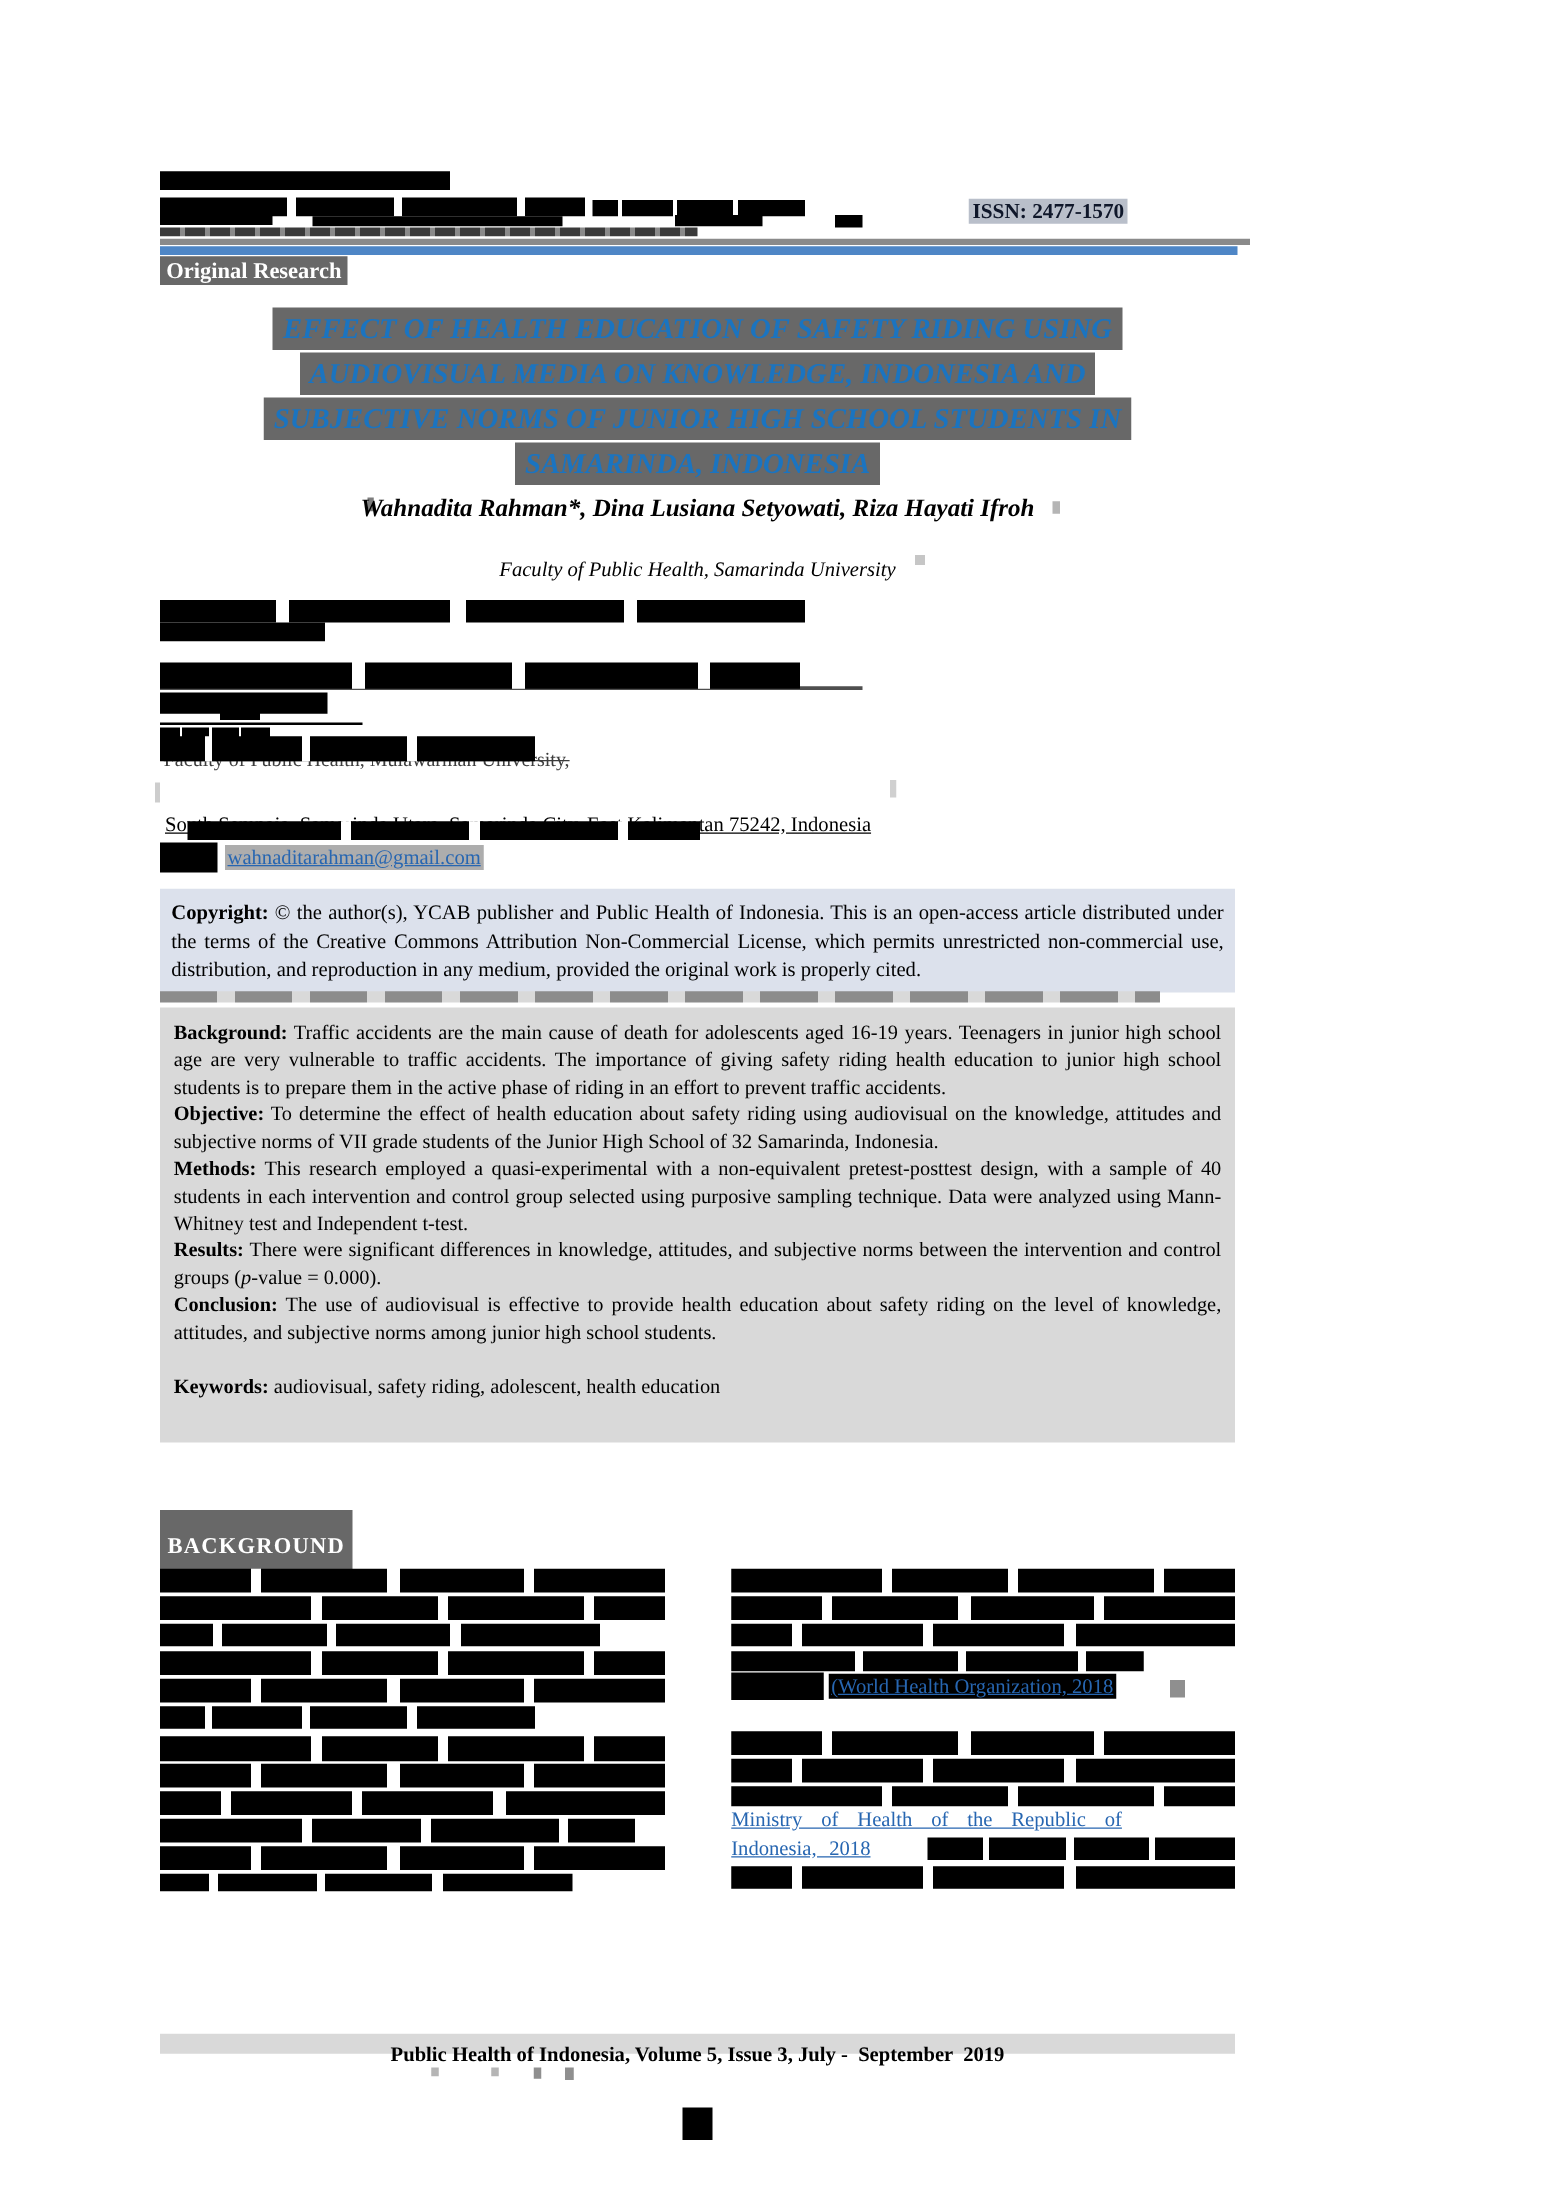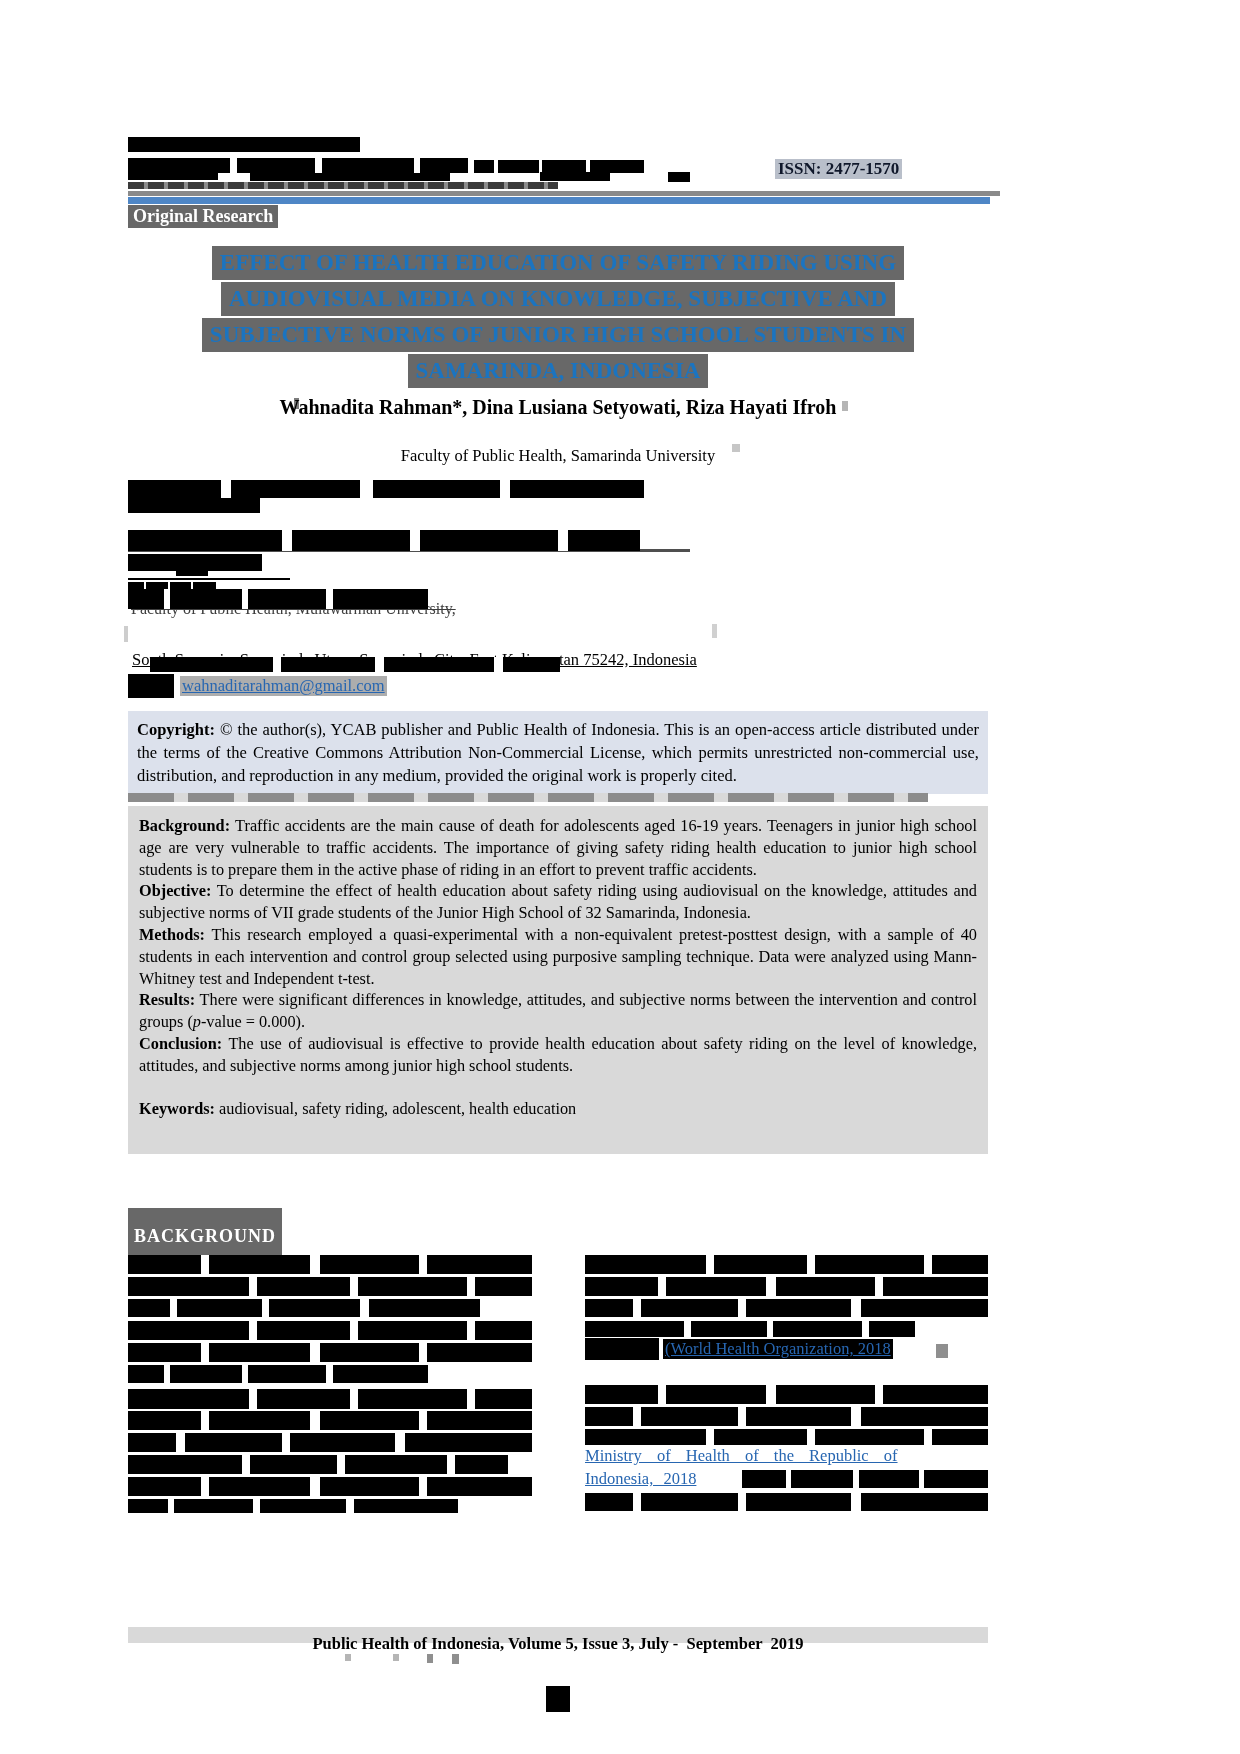--- a/index.html
+++ b/index.html
@@ -7,21 +7,21 @@
         font-family:"Liberation Serif","DejaVu Serif",serif;color:#000;overflow:hidden;}
   .abs{position:absolute;}
   .rd{position:absolute;background:#000;}
   
   .seg1{background:linear-gradient(90deg,#000 0 18%,#fff 18% 20%,#000 20% 45%,#fff 45% 47.5%,#000 47.5% 72%,#fff 72% 74%,#000 74% 100%);}
   .seg2{background:linear-gradient(90deg,#000 0 30%,#fff 30% 32%,#000 32% 55%,#fff 55% 57%,#000 57% 84%,#fff 84% 86%,#000 86% 100%);}
   .seg3{background:linear-gradient(90deg,#000 0 12%,#fff 12% 14%,#000 14% 38%,#fff 38% 40%,#000 40% 66%,#fff 66% 68.5%,#000 68.5% 100%);}
   .graydash{background:repeating-linear-gradient(90deg,#8c8c8c 0 46px,#d9d9d9 46px 60px);}
   .hl{background:#686868;color:#ffffff;font-weight:bold;}
   .title-line{display:inline-block;padding:2px 8px;margin:1px 0;background:#686868;color:#1b74c0;}
-  .center{text-align:center;}
+  .center{text-align:center;font-style:italic;}
   .just{text-align:justify;}
   a{color:#2766b1;text-decoration:underline;cursor:pointer;}
   .mark{position:absolute;background:#b5b5b5;}
   .copy-box{background:#dce1ec;padding:7px 9px;font-size:16.5px;line-height:23px;}
   .abst-box{background:#d9d9d9;padding:9px 11px;font-size:16.3px;line-height:21.8px;}
   .abst-box p{margin:0;}
   .footer-bar{background:#d9d9d9;text-align:center;font-weight:bold;font-size:16.5px;
               line-height:34px;white-space:pre-wrap;}
 </style>
 </head>
@@ -39,21 +39,21 @@
   <div class="abs" style="left:775px;top:159px;font-weight:bold;font-size:17px;color:#0f172a;background:#b9bfca;padding:0 3px;">ISSN: 2477-1570</div>
   <div class="abs" style="left:128px;top:182px;width:430px;height:7px;background:repeating-linear-gradient(90deg,#3a3a3a 0 16px,#8a8a8a 16px 20px);"></div>
 
   <div class="abs" style="left:128px;top:191px;width:872px;height:5px;background:#8a8a8a;"></div>
   <div class="abs" style="left:128px;top:197px;width:862px;height:7px;background:#4e86c6;"></div>
 
   <div class="abs hl" style="left:128px;top:205px;font-size:18px;padding:1px 5px;">Original Research</div>
 
   <div class="abs center" style="left:128px;top:245px;width:860px;font-size:23px;font-weight:bold;line-height:30px;">
     <span class="title-line">EFFECT OF HEALTH EDUCATION OF SAFETY RIDING USING</span><br>
-    <span class="title-line">AUDIOVISUAL MEDIA ON KNOWLEDGE, SUBJECTIVE AND</span><br>
+    <span class="title-line">AUDIOVISUAL MEDIA ON KNOWLEDGE, INDONESIA AND</span><br>
     <span class="title-line">SUBJECTIVE NORMS OF JUNIOR HIGH SCHOOL STUDENTS IN</span><br>
     <span class="title-line">SAMARINDA, INDONESIA</span>
   </div>
 
   <div class="mark" style="left:294px;top:398px;width:5px;height:11px;background:#7c7c7c;"></div>
   <div class="abs center" style="left:128px;top:396px;width:860px;font-size:20px;font-weight:bold;">Wahnadita Rahman*, Dina Lusiana Setyowati, Riza Hayati Ifroh</div>
   <div class="mark" style="left:842px;top:401px;width:6px;height:10px;"></div>
 
   <div class="abs center" style="left:128px;top:446px;width:860px;font-size:16.5px;">Faculty of Public Health, Samarinda University</div>
   <div class="mark" style="left:732px;top:444px;width:8px;height:8px;background:#c6c6c6;"></div>

